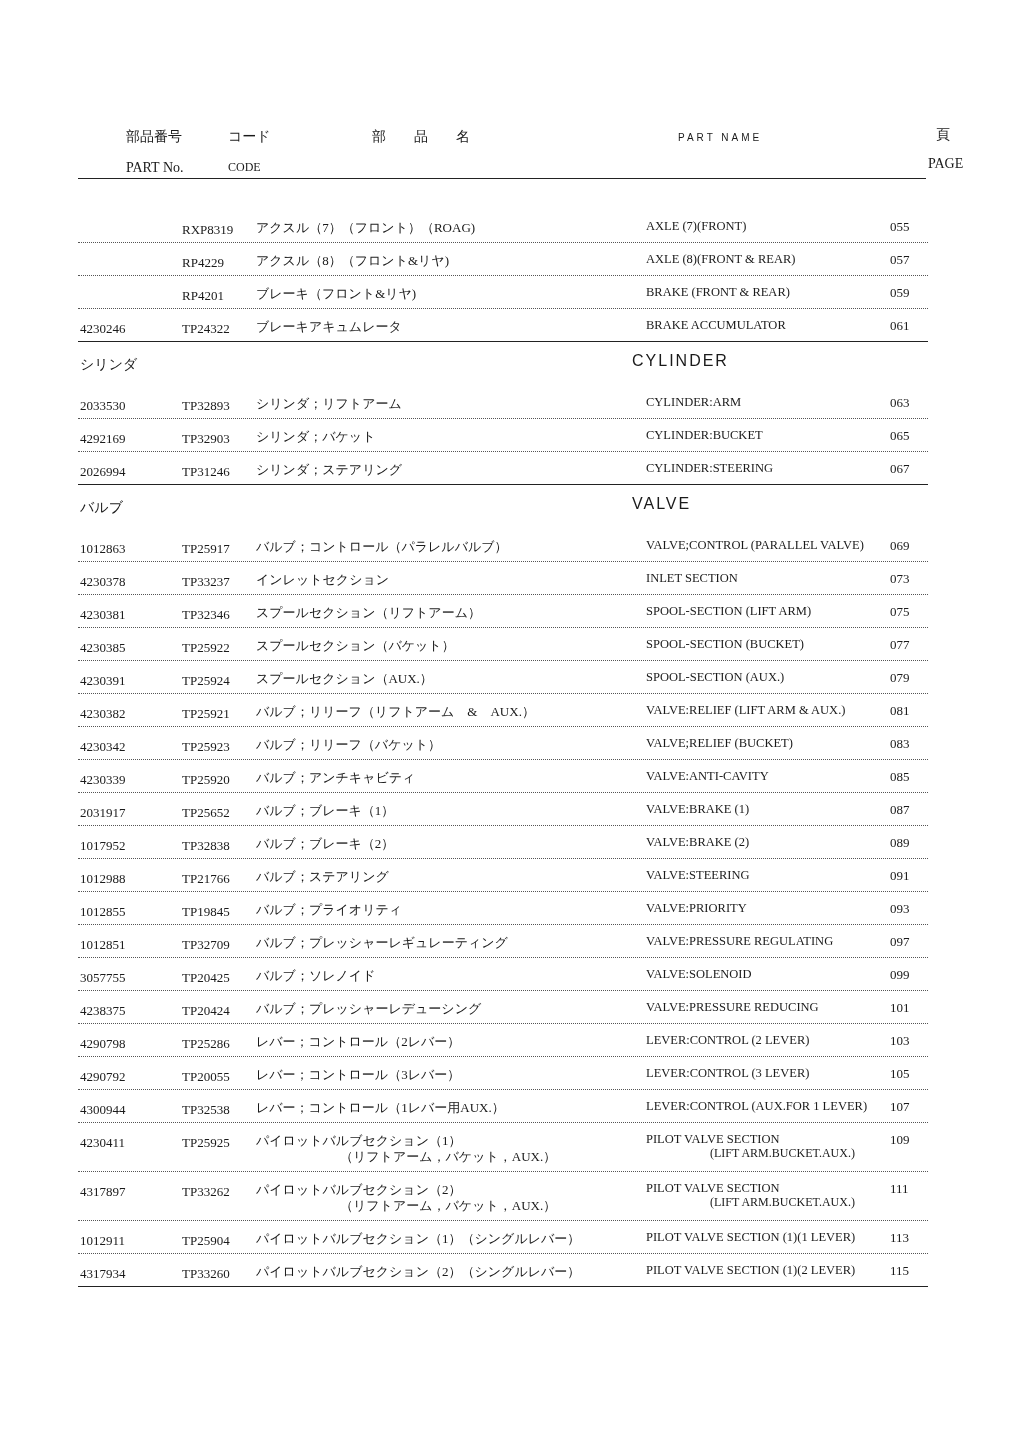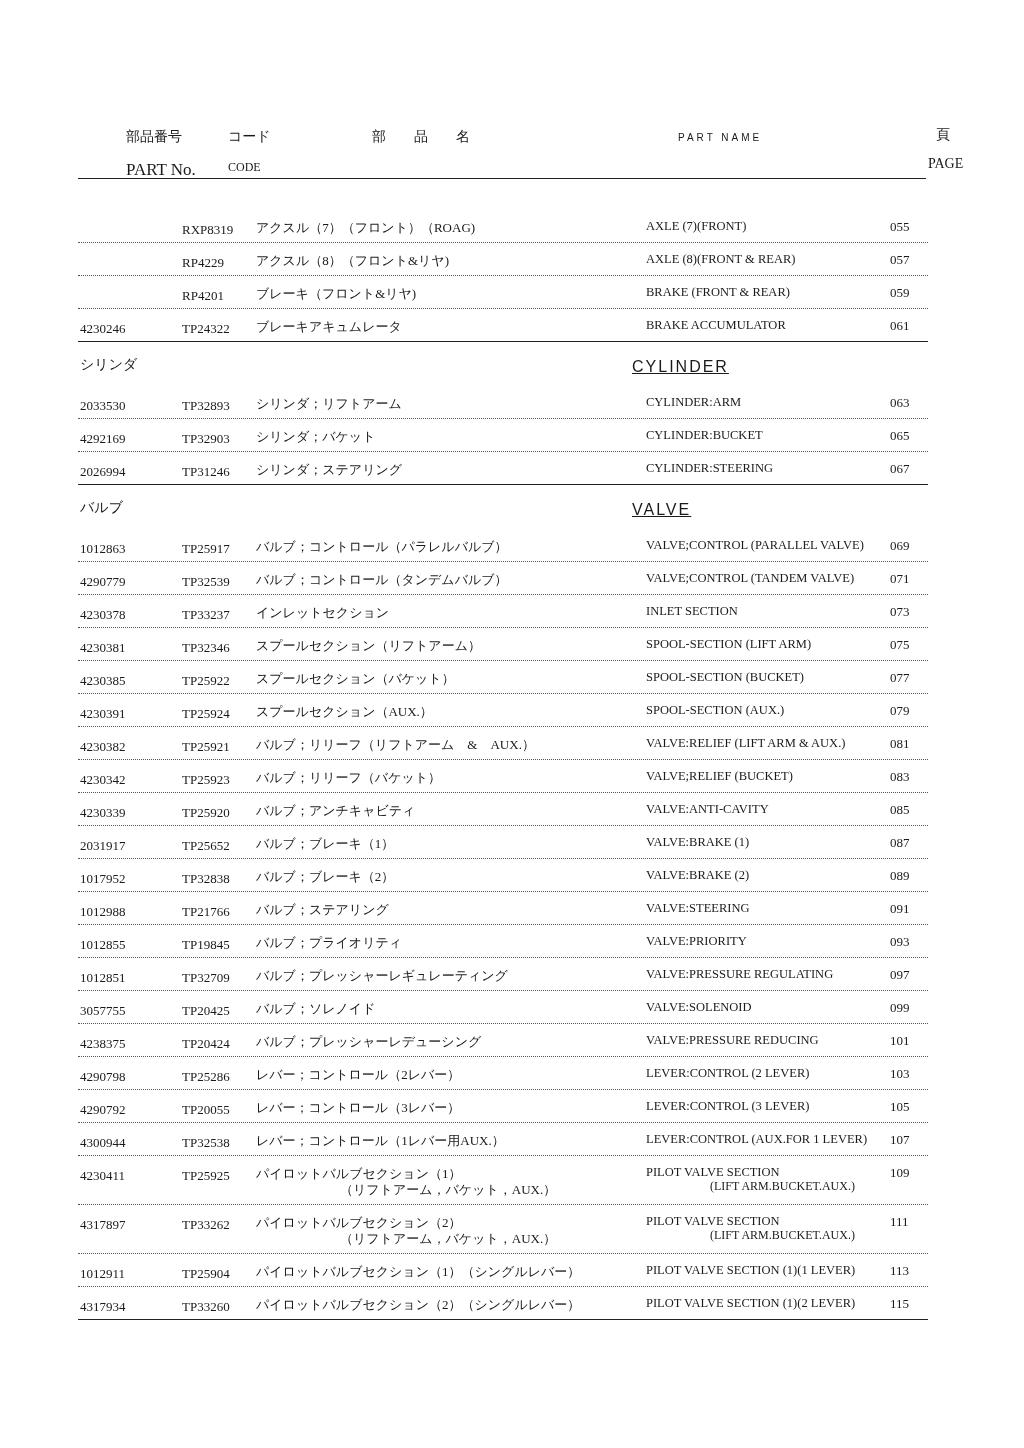--- a/index.html
+++ b/index.html
@@ -6,21 +6,21 @@
   body {
     width: 1024px; height: 1448px; position: relative; overflow: hidden;
     font-family: "Liberation Serif", "DejaVu Serif", serif; color: #1a1a1a;
   }
   .page { position: absolute; left: 78px; top: 120px; width: 850px; }
   .hdr { position: relative; height: 62px; font-size: 14px; }
   .hdr span { position: absolute; white-space: nowrap; margin-left: 48px; }
   .hdr-line { position: absolute; left: 0; top: 58px; width: 848px; border-top: 1.5px solid #222; }
   .section-title { position: relative; height: 44px; font-size: 14px; }
   .section-title .jp { position: absolute; left: 2px; top: 14px; }
-  .section-title .en { position: absolute; left: 554px; top: 16px; font-family: "Liberation Sans", sans-serif; letter-spacing: 2px; font-size: 16px; text-decoration: underline; }
+  .section-title .en { position: absolute; left: 554px; top: 10px; font-family: "Liberation Sans", sans-serif; letter-spacing: 2px; font-size: 16px; }
   .row { position: relative; height: 32px; font-size: 13px; border-bottom: 1px dotted #555; }
   .row.tall { height: 48px; }
   .row.solid { border-bottom: 1.5px solid #222; }
   .row span { position: absolute; top: 9px; white-space: nowrap; }
   .c-part { left: 2px; top: 12px !important; }
   .c-code { left: 104px; top: 12px !important; }
   .c-jp { left: 178px; }
   .c-jp2 { left: 262px; top: 25px !important; }
   .c-en { left: 568px; font-size: 12.5px; }
   .c-en2 { left: 632px; top: 23px !important; font-size: 12px; }
@@ -30,21 +30,21 @@
 </head>
 <body>
 
 <div class="page">
   <div class="hdr">
     <span style="left:0;top:8px;">部品番号</span>
     <span style="left:102px;top:8px;">コード</span>
     <span style="left:246px;top:8px;">部　　品　　名</span>
     <span style="left:552px;top:12px;font-family:'Liberation Sans',sans-serif;letter-spacing:3px;font-size:10px;text-align:right;">PART NAME</span>
     <span style="left:810px;top:6px;">頁</span>
-    <span style="left:0;top:40px;font-size:17px;">PART No.</span>
+    <span style="left:0;top:40px;font-size:14px;">PART No.</span>
     <span style="left:102px;top:40px;font-size:12px;">CODE</span>
     <span style="left:802px;top:36px;font-size:14px;">PAGE</span>
     <div class="hdr-line"></div>
   </div>
 
   <div id="sections">
       <div class="gap"></div>
       <div class="row">
         <span class="c-part"></span>
         <span class="c-code">RXP8319</span>
@@ -117,29 +117,20 @@
         <span class="en">VALVE</span>
       </div>
       <div class="row">
         <span class="c-part">1012863</span>
         <span class="c-code">TP25917</span>
         <span class="c-jp">バルブ；コントロール（パラレルバルブ）</span>
         <span class="c-jp2"></span>
         <span class="c-en">VALVE;CONTROL (PARALLEL VALVE)</span>
         <span class="c-en2"></span>
         <span class="c-page">069</span>
-      </div>
-      <div class="row">
-        <span class="c-part">4290779</span>
-        <span class="c-code">TP32539</span>
-        <span class="c-jp">バルブ；コントロール（タンデムバルブ）</span>
-        <span class="c-jp2"></span>
-        <span class="c-en">VALVE;CONTROL (TANDEM VALVE)</span>
-        <span class="c-en2"></span>
-        <span class="c-page">071</span>
       </div>
       <div class="row">
         <span class="c-part">4230378</span>
         <span class="c-code">TP33237</span>
         <span class="c-jp">インレットセクション</span>
         <span class="c-jp2"></span>
         <span class="c-en">INLET SECTION</span>
         <span class="c-en2"></span>
         <span class="c-page">073</span>
       </div>

